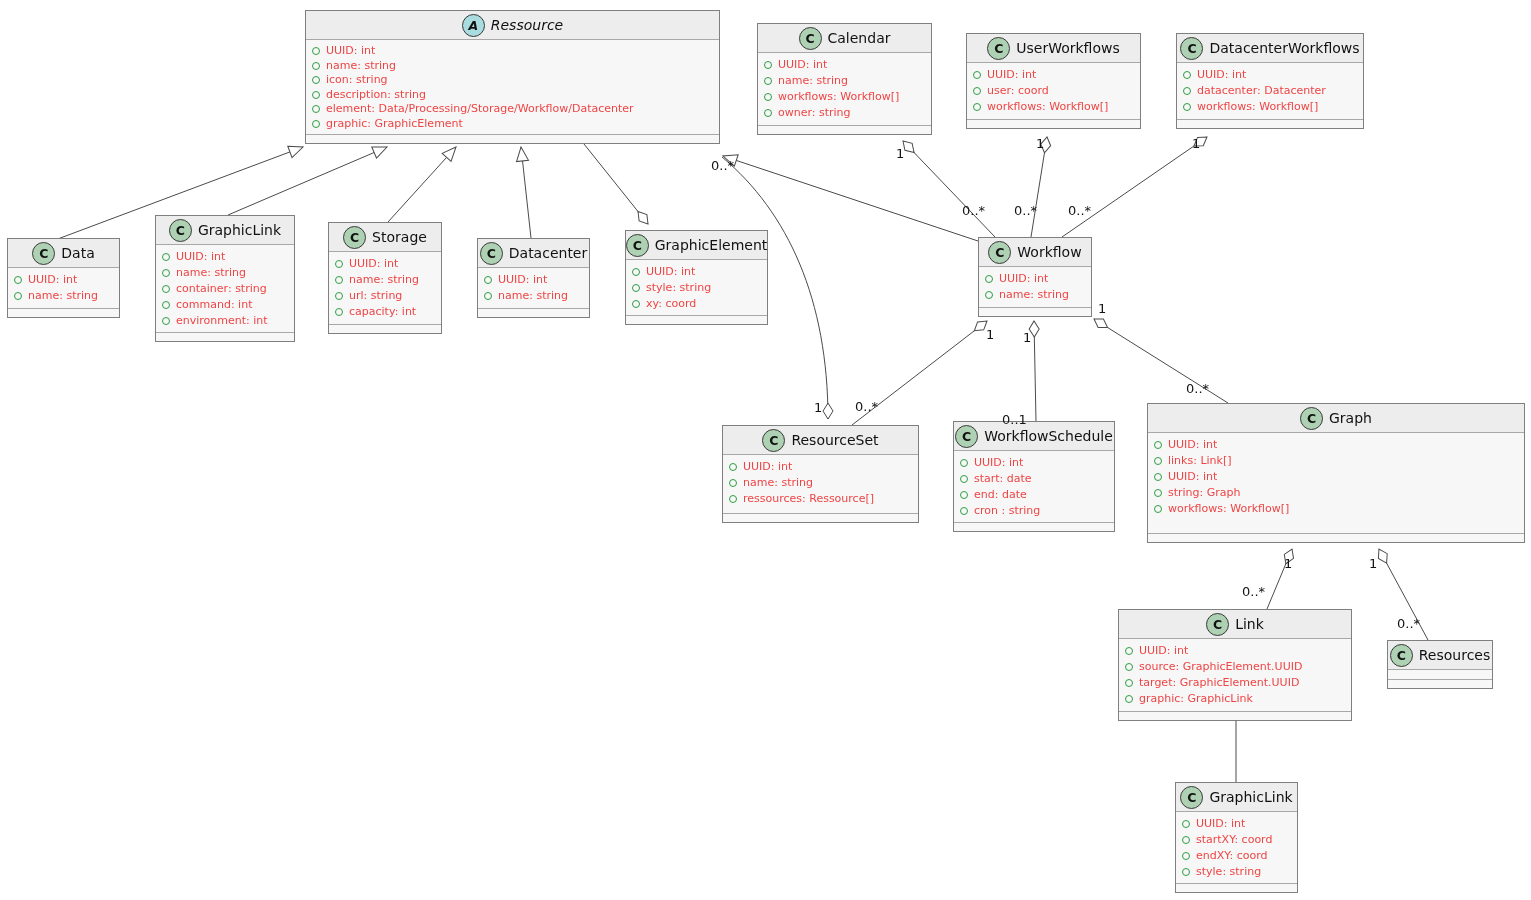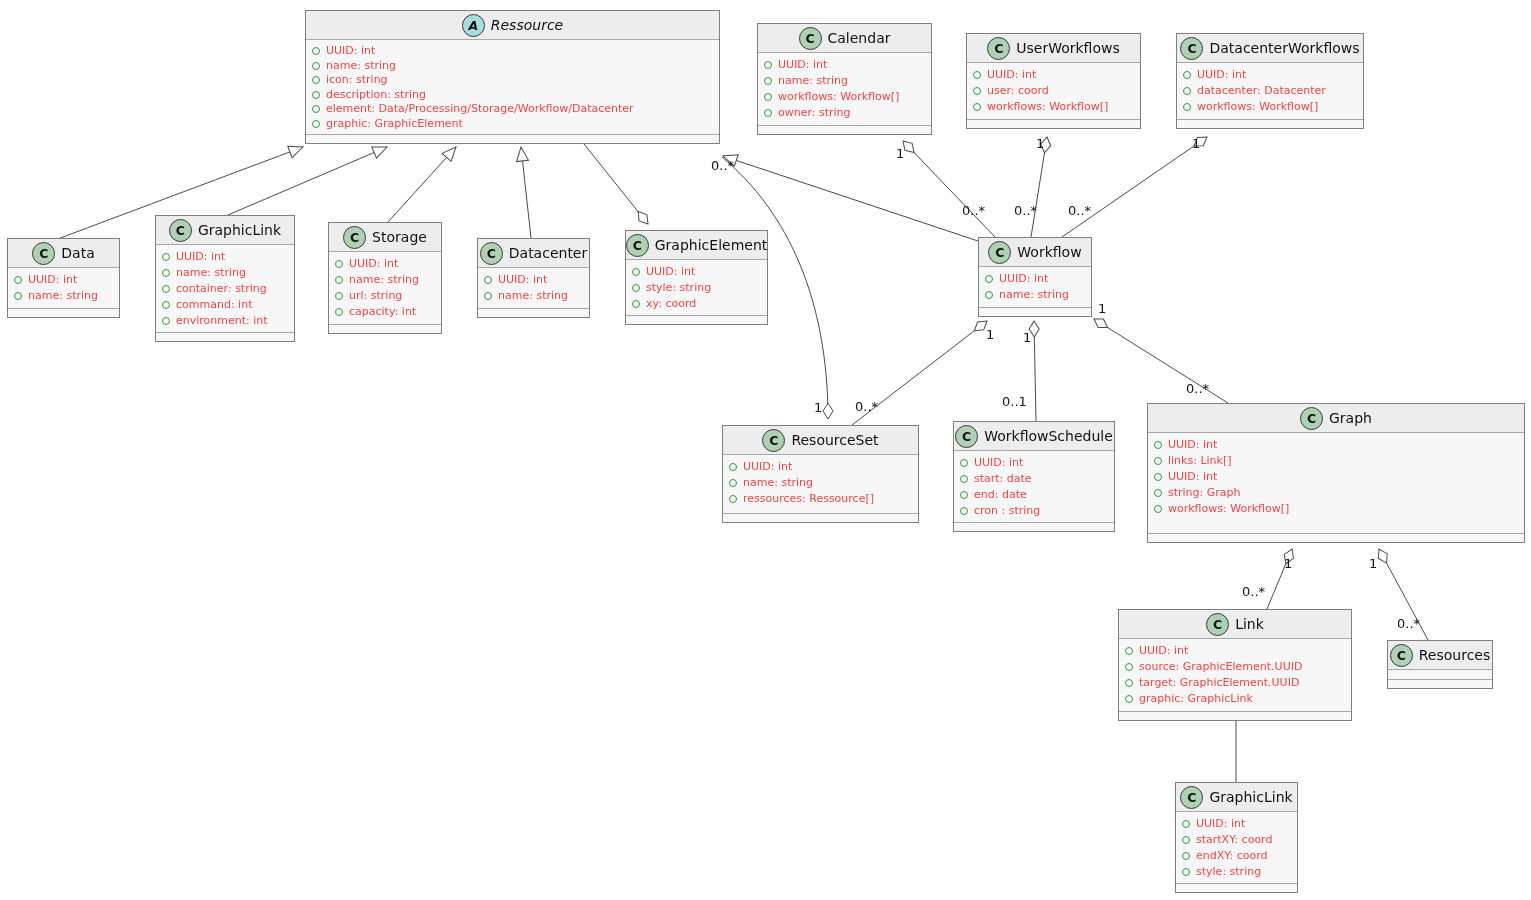--- a/index.html
+++ b/index.html
@@ -452,21 +452,21 @@
   <div class="mult" style="left:896px;top:146px">1</div>
   <div class="mult" style="left:962px;top:203px">0..*</div>
   <div class="mult" style="left:1036px;top:136px">1</div>
   <div class="mult" style="left:1014px;top:203px">0..*</div>
   <div class="mult" style="left:1192px;top:136px">1</div>
   <div class="mult" style="left:1068px;top:203px">0..*</div>
   <div class="mult" style="left:814px;top:400px">1</div>
   <div class="mult" style="left:855px;top:399px">0..*</div>
   <div class="mult" style="left:986px;top:327px">1</div>
   <div class="mult" style="left:1023px;top:330px">1</div>
-  <div class="mult" style="left:1002px;top:394px">0..1</div>
+  <div class="mult" style="left:1002px;top:412px">0..1</div>
   <div class="mult" style="left:1098px;top:301px">1</div>
   <div class="mult" style="left:1186px;top:381px">0..*</div>
   <div class="mult" style="left:1284px;top:556px">1</div>
   <div class="mult" style="left:1242px;top:584px">0..*</div>
   <div class="mult" style="left:1369px;top:556px">1</div>
   <div class="mult" style="left:1397px;top:616px">0..*</div>
 
 </div>
 
 </body></html>

